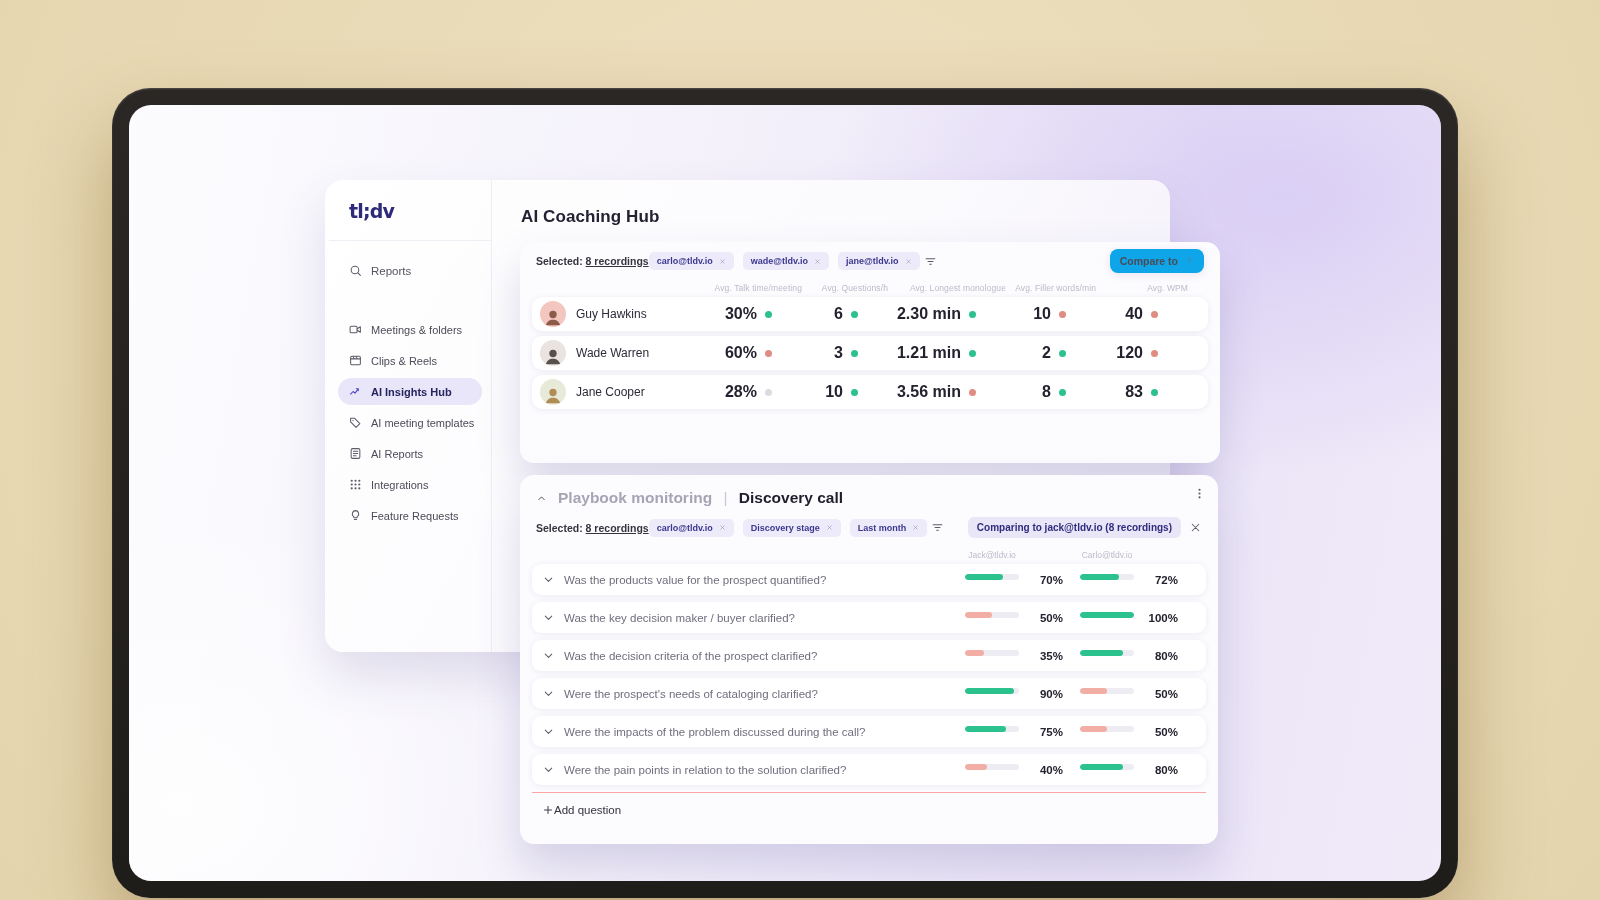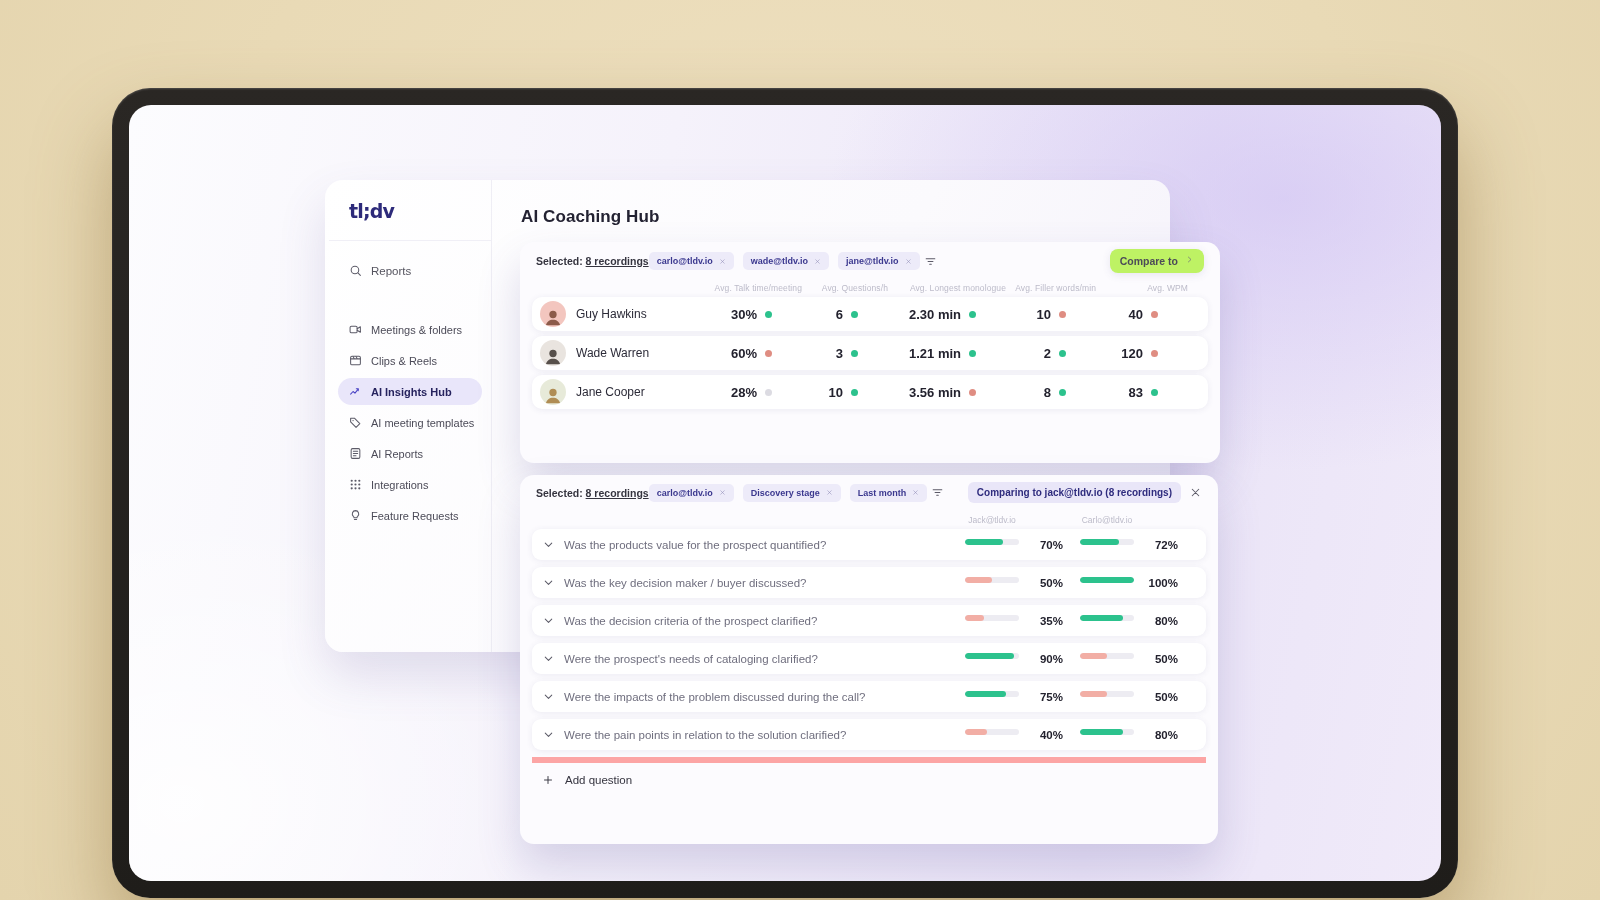--- a/index.html
+++ b/index.html
@@ -47,55 +47,55 @@
   .panel-title{font-size:15.5px;font-weight:600;color:#1f1e2c;}
   .panel-title .muted{color:#a7a5b5;font-weight:600;}
   .panel-title .sep{color:#c9c8d4;font-weight:400;margin:0 7px;}
   .kebab{position:absolute;right:12px;top:12px;width:15px;height:15px;color:#55545f;cursor:pointer;}
   .filter-row{display:flex;align-items:center;padding:7px 16px 0;}
   .selected{font-size:10.5px;font-weight:700;color:#35343f;white-space:nowrap;}
   .selected a{color:#35343f;text-decoration:underline;cursor:pointer;}
   .chip{display:inline-flex;align-items:center;gap:6px;background:#edebf9;border-radius:5px;padding:4px 8px;font-size:9px;font-weight:700;color:#3b388f;cursor:pointer;white-space:nowrap;}
   .chip .icn{width:7px;height:7px;color:#8f8cb8;}
   .funnel{width:13px;height:13px;color:#55545f;margin-left:4px;cursor:pointer;flex:none;}
-  .compare-btn{margin-left:auto;display:flex;align-items:flex-start;gap:7px;font-size:10.5px;font-weight:600;color:#4c4b58;background:#bef264;border-radius:8px;padding:6px 10px;box-shadow:0 2px 8px rgba(80,70,140,.12);cursor:pointer;white-space:nowrap;}
+  .compare-btn{margin-left:auto;display:flex;align-items:flex-start;gap:7px;font-size:10.5px;font-weight:600;color:#4c4b58;background:#0ea5e9;border-radius:8px;padding:6px 10px;box-shadow:0 2px 8px rgba(80,70,140,.12);cursor:pointer;white-space:nowrap;}
   .compare-btn .icn{width:9px;height:9px;color:#6d6c7a;}
   .comparing-wrap{margin-left:auto;display:flex;align-items:center;gap:8px;}
   .comparing{background:#e9e6f8;border-radius:6px;padding:5px 9px;font-size:10px;font-weight:700;color:#2f2c7e;white-space:nowrap;cursor:default;}
   .comparing-x{width:9px;height:9px;color:#35343f;cursor:pointer;}
   
   .s-grid{display:grid;grid-template-columns:140px 92px 86px 118px 90px 92px;align-items:center;}
   .cols-1{margin:10px 12px 3px;padding:0 30px 0 8px;}
   .col-h{font-size:8.5px;color:#bcbbc9;justify-self:end;transform:translateX(30px);white-space:nowrap;letter-spacing:.1px;}
   .s-rows{margin:4px 12px 0;}
   .s-row{height:34px;background:#fff;border-radius:10px;margin-bottom:5px;box-shadow:0 1px 6px rgba(70,64,120,.09);padding:0 30px 0 8px;cursor:pointer;}
   .s-name{display:flex;align-items:center;gap:10px;font-size:12px;font-weight:500;color:#2c2b38;white-space:nowrap;}
   .avatar{width:26px;height:26px;border-radius:50%;overflow:hidden;display:flex;align-items:flex-end;justify-content:center;flex:none;}
   .avatar svg{width:20px;height:20px;display:block;}
-  .s-cell{display:flex;align-items:center;justify-content:flex-end;gap:8px;font-size:13px;font-weight:600;color:#23222e;white-space:nowrap;}
+  .s-cell{display:flex;align-items:center;justify-content:flex-end;gap:8px;font-size:16px;font-weight:600;color:#23222e;white-space:nowrap;}
   .dot{width:7px;height:7px;border-radius:50%;flex:none;}
   .dot-green{background:#2cc28d;}
   .dot-red{background:#df8d82;}
   .dot-gray{background:#dcdbe2;}
   
   .q-grid{display:grid;grid-template-columns:22px 1fr 115px 112px;align-items:center;}
   .q-cols{margin:12px 12px 2px;padding:0 14px 0 10px;}
   .q-col{font-size:8.5px;color:#bcbbc9;display:flex;white-space:nowrap;}
   .q-col span{width:54px;text-align:center;}
   .q-rows{margin:4px 12px 0;}
   .q-row{height:31px;background:#fff;border-radius:9px;margin-bottom:7px;box-shadow:0 1px 6px rgba(70,64,120,.09);padding:0 14px 0 10px;cursor:pointer;}
   .q-chev{width:11px;height:11px;color:#55545f;}
   .q-text{font-size:11.5px;color:#6f6e7e;white-space:nowrap;overflow:hidden;text-overflow:ellipsis;padding-right:10px;}
   .bar-group{display:flex;align-items:flex-start;gap:8px;}
   .bar{width:54px;height:6px;border-radius:3px;background:#edecf2;overflow:hidden;flex:none;}
   .bar i{display:block;height:100%;border-radius:3px;}
   .bar-green{background:#2cc28d;}
   .bar-salmon{background:#f2aea5;}
   .pct{width:36px;text-align:right;font-size:11.5px;font-weight:600;color:#23222e;}
-  .add-row{display:flex;align-items:center;gap:11px;height:34px;margin:1px 12px 0;padding:0 10px;font-size:11.5px;font-weight:500;color:#35343f;border-top:6px solid #fca5a5;cursor:pointer;}
+  .add-row{display:flex;align-items:center;height:34px;margin:1px 12px 0;padding:0 10px;font-size:11.5px;font-weight:500;color:#35343f;border-top:1px solid #fca5a5;cursor:pointer;}
   .add-row .icn{width:12px;height:12px;color:#35343f;}
   
   .icn{width:13px;height:13px;color:#5c5b68;flex:none;display:inline-block;}
   .icn svg{width:100%;height:100%;display:block;fill:none;stroke:currentColor;stroke-width:1.9;stroke-linecap:round;stroke-linejoin:round;}
   .icn svg.fill{fill:currentColor;stroke:none;}
   .chev-collapse{width:11px;height:11px;color:#3a3946;cursor:pointer;}
 </style>
 </head>
 <body>
 
@@ -336,20 +336,39 @@
             </div>
             <div class="s-cell">
               <span>83</span>
               <span class="dot dot-green"></span>
             </div>
           </div>
         </div>
     </div>
 
     <div class="panel panel-2">
+      <div class="panel-head">
+        <span class="icn chev-collapse">
+            <svg viewBox="0 0 24 24">
+              <path d="M6 14.5l6-6 6 6"></path>
+            </svg>
+          </span>
+        <span class="panel-title">
+          <span class="muted">Playbook monitoring</span>
+          <span class="sep">|</span>
+          <span>Discovery call</span>
+        </span>
+        <span class="icn kebab">
+            <svg viewBox="0 0 24 24" class="fill">
+              <circle cx="12" cy="5" r="2"></circle>
+              <circle cx="12" cy="12" r="2"></circle>
+              <circle cx="12" cy="19" r="2"></circle>
+            </svg>
+          </span>
+      </div>
       <div class="filter-row">
         <span class="selected">
           <span>Selected:</span>
           <a>8 recordings</a>
         </span>
         <span id="pb-chips" style="display:flex;gap:9px;">
             <span class="chip">
               <span>carlo@tldv.io</span>
               <span class="icn">
                 <svg viewBox="0 0 24 24">
@@ -418,21 +437,21 @@
               </span>
               <span class="pct">72%</span>
             </span>
           </div>
           <div class="q-grid q-row">
             <span class="icn q-chev">
               <svg viewBox="0 0 24 24">
                 <path d="M6 9.5l6 6 6-6"></path>
               </svg>
             </span>
-            <span class="q-text">Was the key decision maker / buyer discussed?</span>
+            <span class="q-text">Was the key decision maker / buyer clarified?</span>
             <span class="bar-group">
               <span class="bar">
                 <i class="bar-salmon" style="width: 50%;"></i>
               </span>
               <span class="pct">50%</span>
             </span>
             <span class="bar-group">
               <span class="bar">
                 <i class="bar-green" style="width: 100%;"></i>
               </span>

